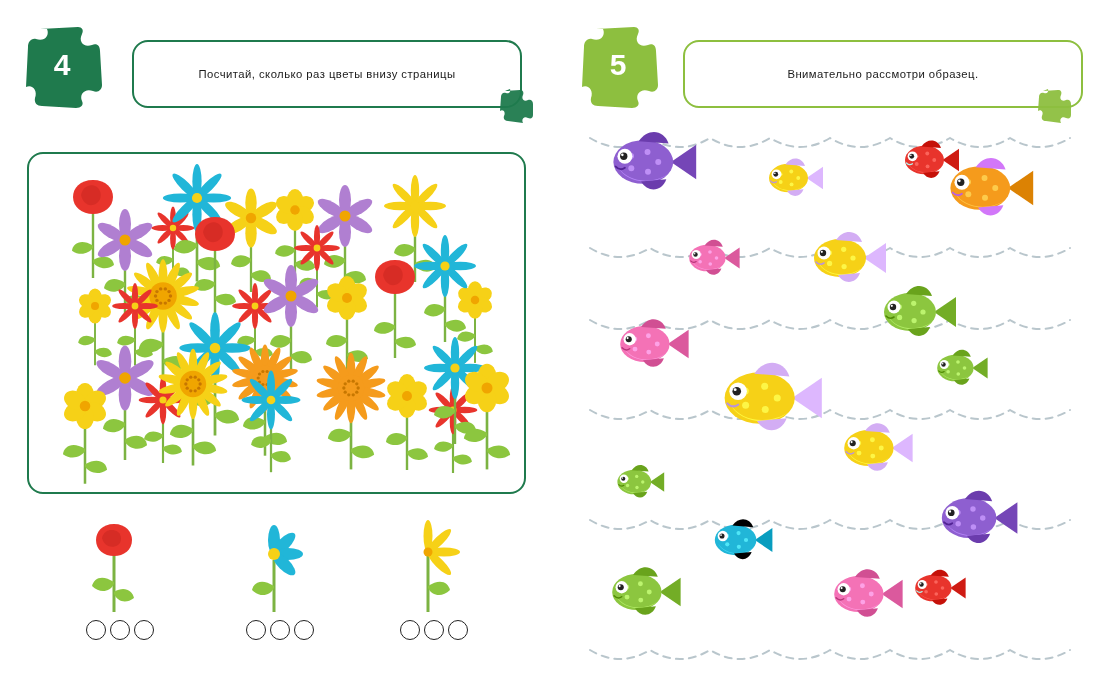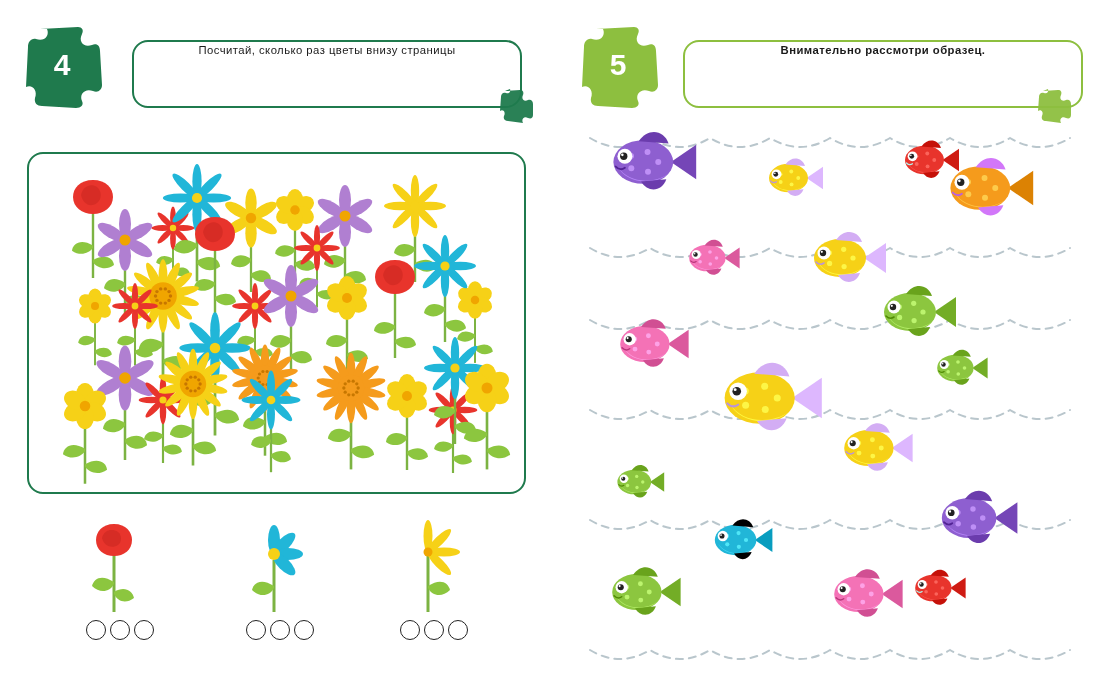--- a/index.html
+++ b/index.html
@@ -39,24 +39,24 @@
     padding-right: 6px;
     box-sizing: border-box;
   }
   .band {
     position: absolute;
     box-sizing: border-box;
     border: 2.5px solid #1f7a4d;
     border-radius: 16px;
     background: #ffffff;
     display: flex;
-    align-items: flex-start;
+    align-items: center;
     justify-content: center;
   }
-  .band.green5 { border-color: #8dbf3f; font-weight: bold; }
+  .band.green5 { border-color: #8dbf3f; }
   .band .lines {
     text-align: center;
     font-size: 11.3px;
     color: #1a1a1a;
     letter-spacing: 0.45px;
     line-height: 17px;
   }
   .mini-puzzle { position: absolute; width: 30px; height: 30px; }
 
   

